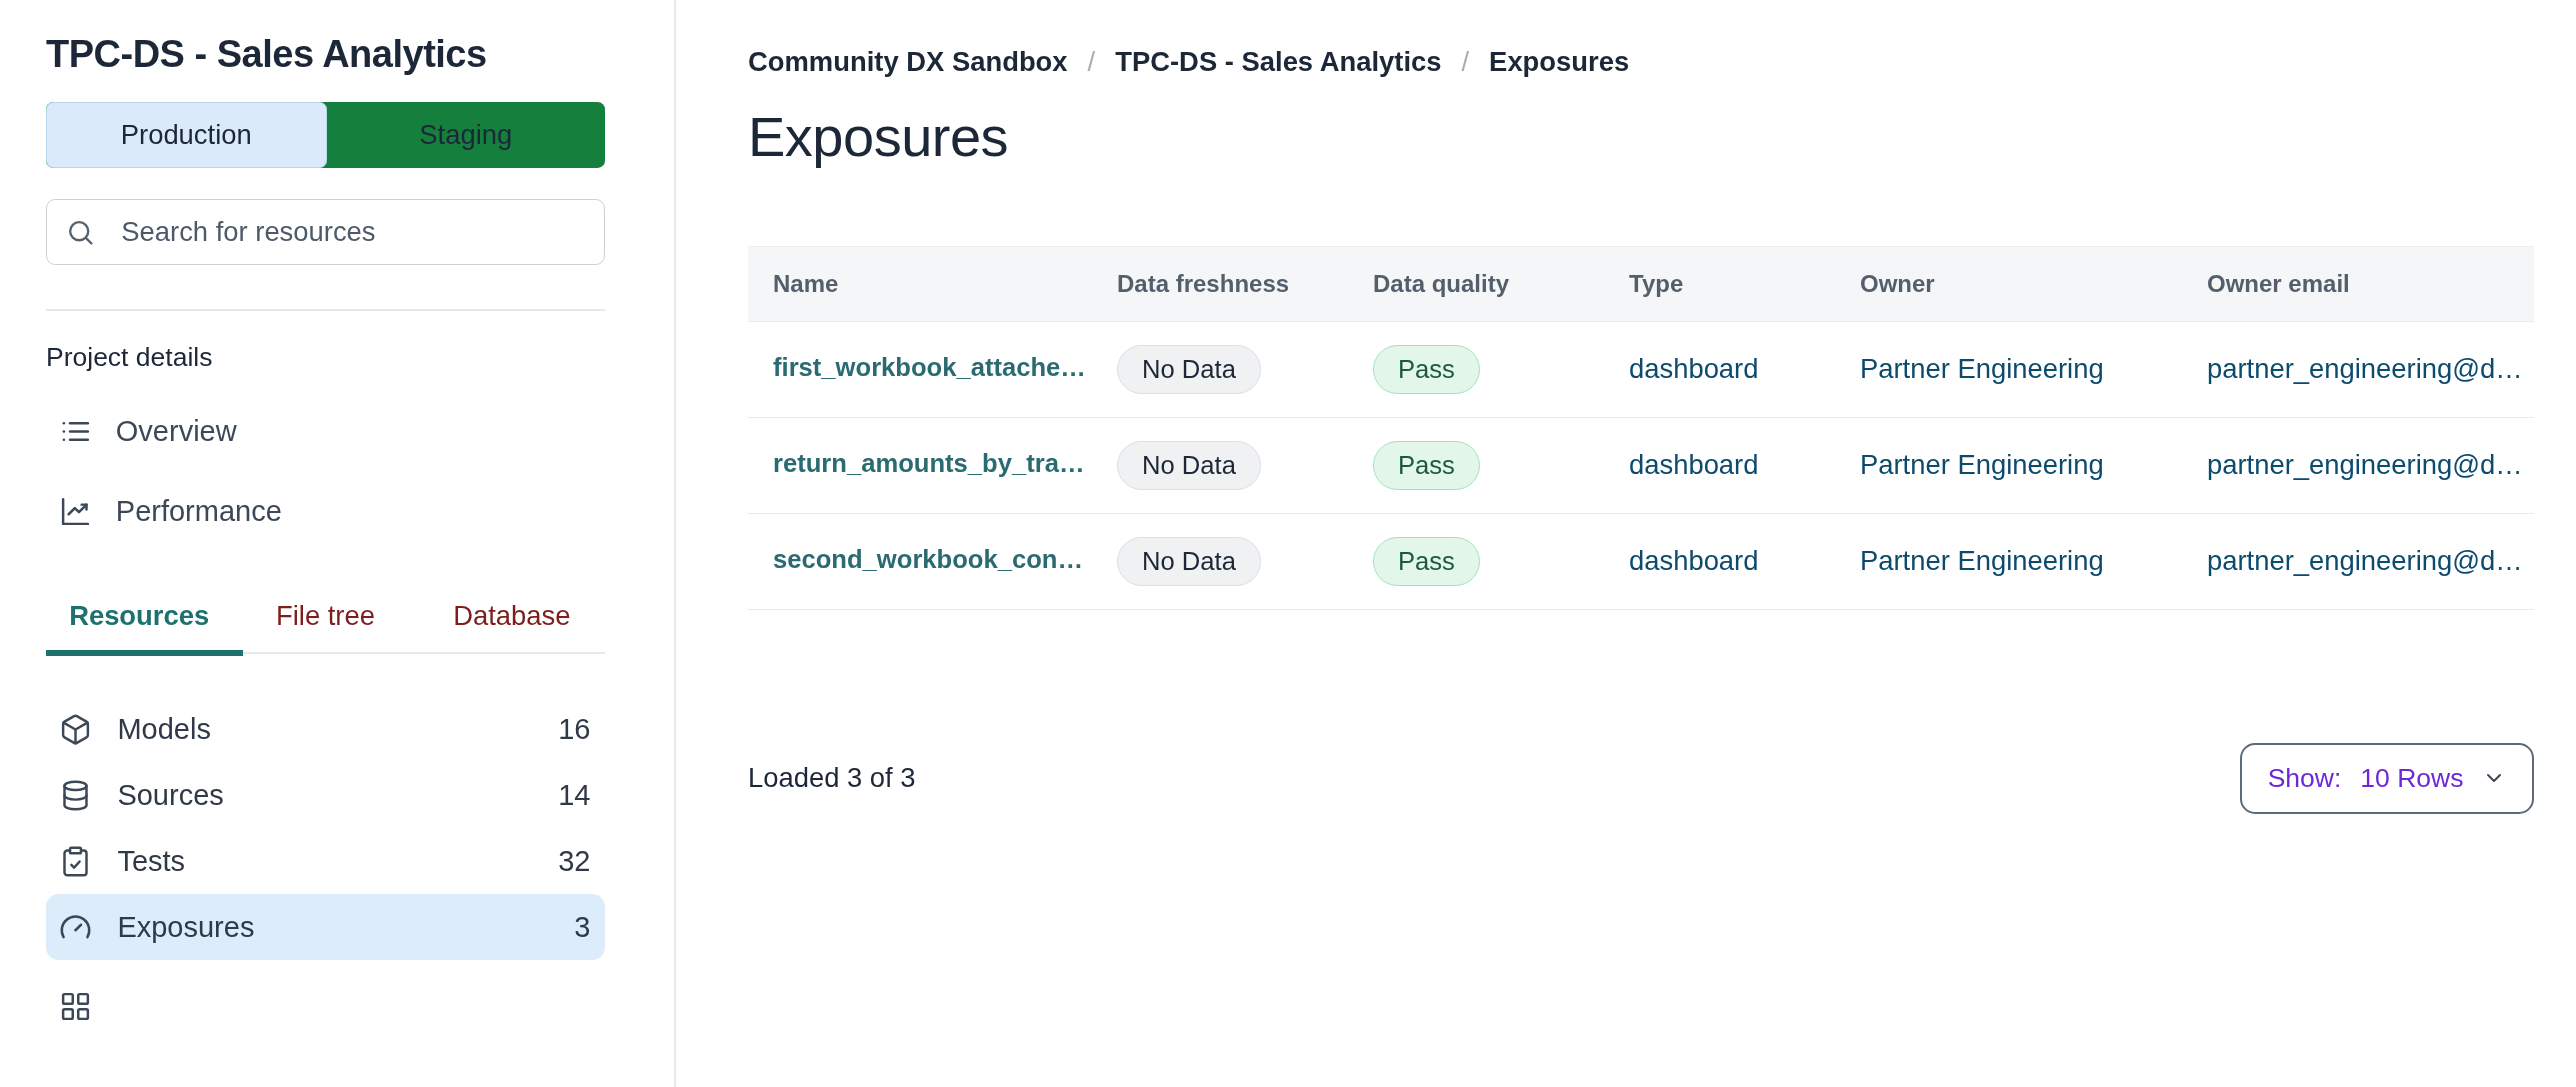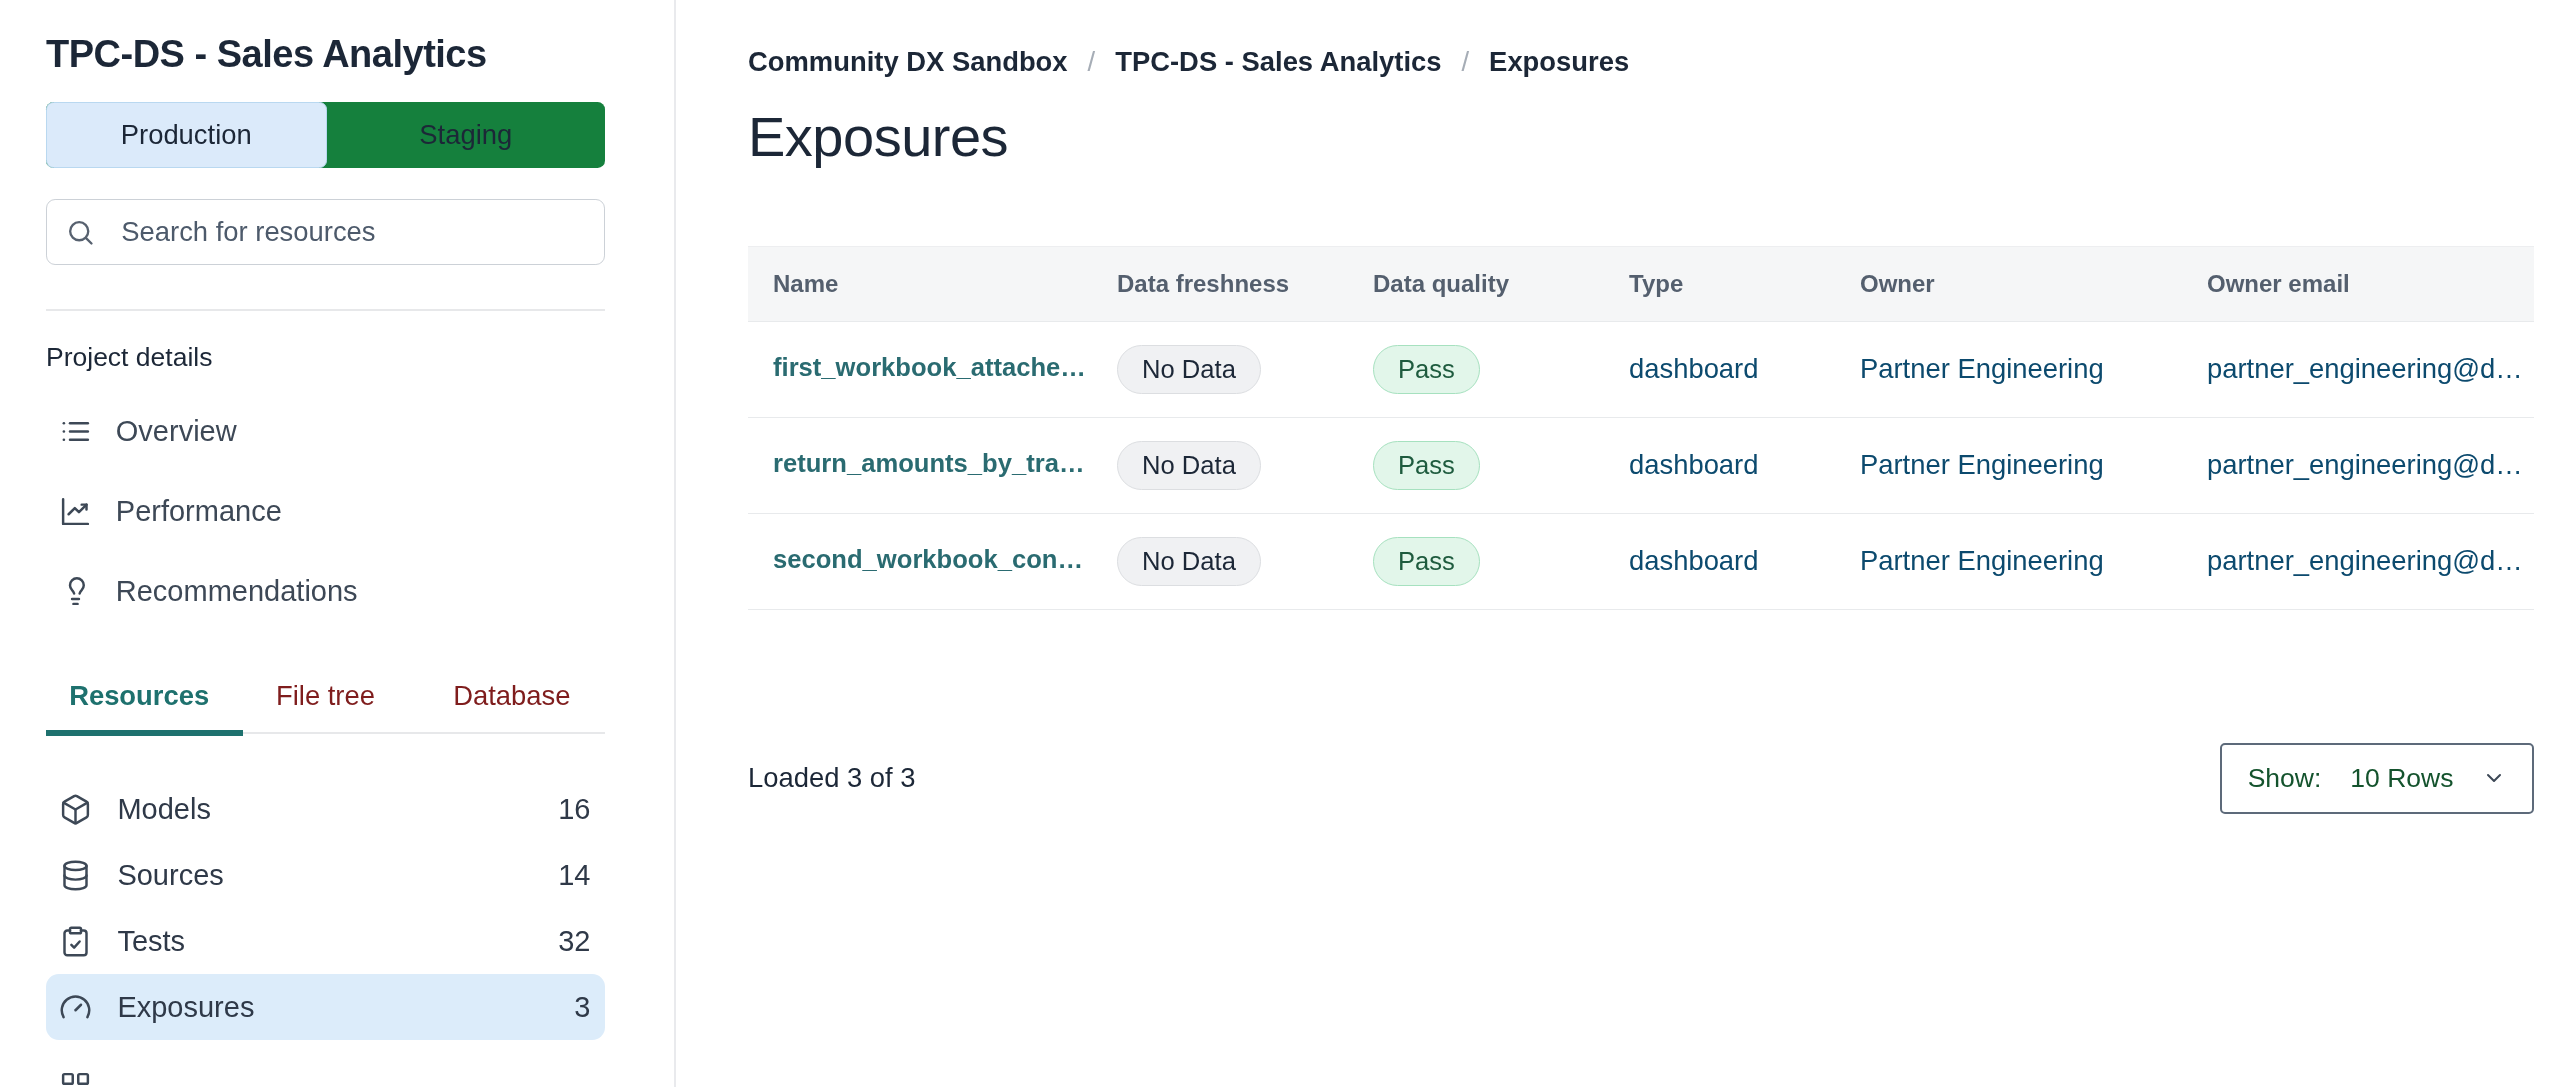--- a/index.html
+++ b/index.html
@@ -57,21 +57,21 @@
   .cell { padding-left:0; }
   .cell.first { padding-left:25px; }
   .name-link { font-size:25.6px; font-weight:700; color:#2a6b71; text-decoration:underline; text-underline-offset:5.5px; white-space:nowrap; overflow:hidden; text-overflow:ellipsis; max-width:320px; display:inline-block; cursor:pointer; }
   .badge { display:inline-flex; align-items:center; justify-content:center; height:49px; border-radius:25px; padding:0 24px; font-size:25.6px; }
   .badge.gray { background:#f0f1f3; border:1.8px solid #dcdee1; color:#1c2737; }
   .badge.green { background:#e2f6ea; border:1.8px solid #a6e1bf; color:#1e5b3e; }
   .cell-text { font-size:27.4px; color:#0c4a6e; white-space:nowrap; overflow:hidden; text-overflow:ellipsis; }
 
   .table-footer { margin-top:133px; width:1786px; display:flex; align-items:center; justify-content:space-between; }
   .loaded-text { font-size:27.4px; color:#1c2737; }
-  .show-control { display:flex; align-items:center; gap:29px; height:71px; padding:0 25.6px; border:2.7px solid #5d6a7a; border-radius:5px; font-size:26.5px; color:#14532d; cursor:pointer; background:#fff; }
+  .show-control { display:flex; align-items:center; gap:19px; height:71px; padding:0 25.6px; border:2.7px solid #5d6a7a; border-radius:15px; font-size:26.5px; color:#6d28d9; cursor:pointer; background:#fff; }
   .show-control svg { stroke:#3d4856; }
 
   svg.icon { fill:none; stroke-width:1.8; stroke-linecap:round; stroke-linejoin:round; }
 </style>
 </head>
 <body>
 
 <div class="screen">
 
   <aside class="sidebar">
@@ -107,28 +107,20 @@
             </svg>
           <span>Overview</span>
         </div>
         <div class="pnav-item">
           <svg class="icon" width="33" height="33" viewBox="0 0 24 24">
               <path d="M3 3v18h18"></path>
               <path d="m7 14 4.5-4.5 3 3L20 7"></path>
               <path d="M16.5 7H20v3.5"></path>
             </svg>
           <span>Performance</span>
-        </div>
-        <div class="pnav-item">
-          <svg class="icon" width="33" height="33" viewBox="0 0 24 24">
-              <path d="M15 13.5c.2-1 .7-1.7 1.5-2.5a5 5 0 1 0-7 0c.8.8 1.3 1.5 1.5 2.5"></path>
-              <path d="M9.5 17.5h5"></path>
-              <path d="M10.5 21h3"></path>
-            </svg>
-          <span>Recommendations</span>
         </div>
       </nav>
 
       <div class="view-tabs">
         <div class="view-tab active">Resources</div>
         <div class="view-tab">File tree</div>
         <div class="view-tab">Database</div>
       </div>
       <div class="tab-track">
         <div class="tab-indicator"></div>

